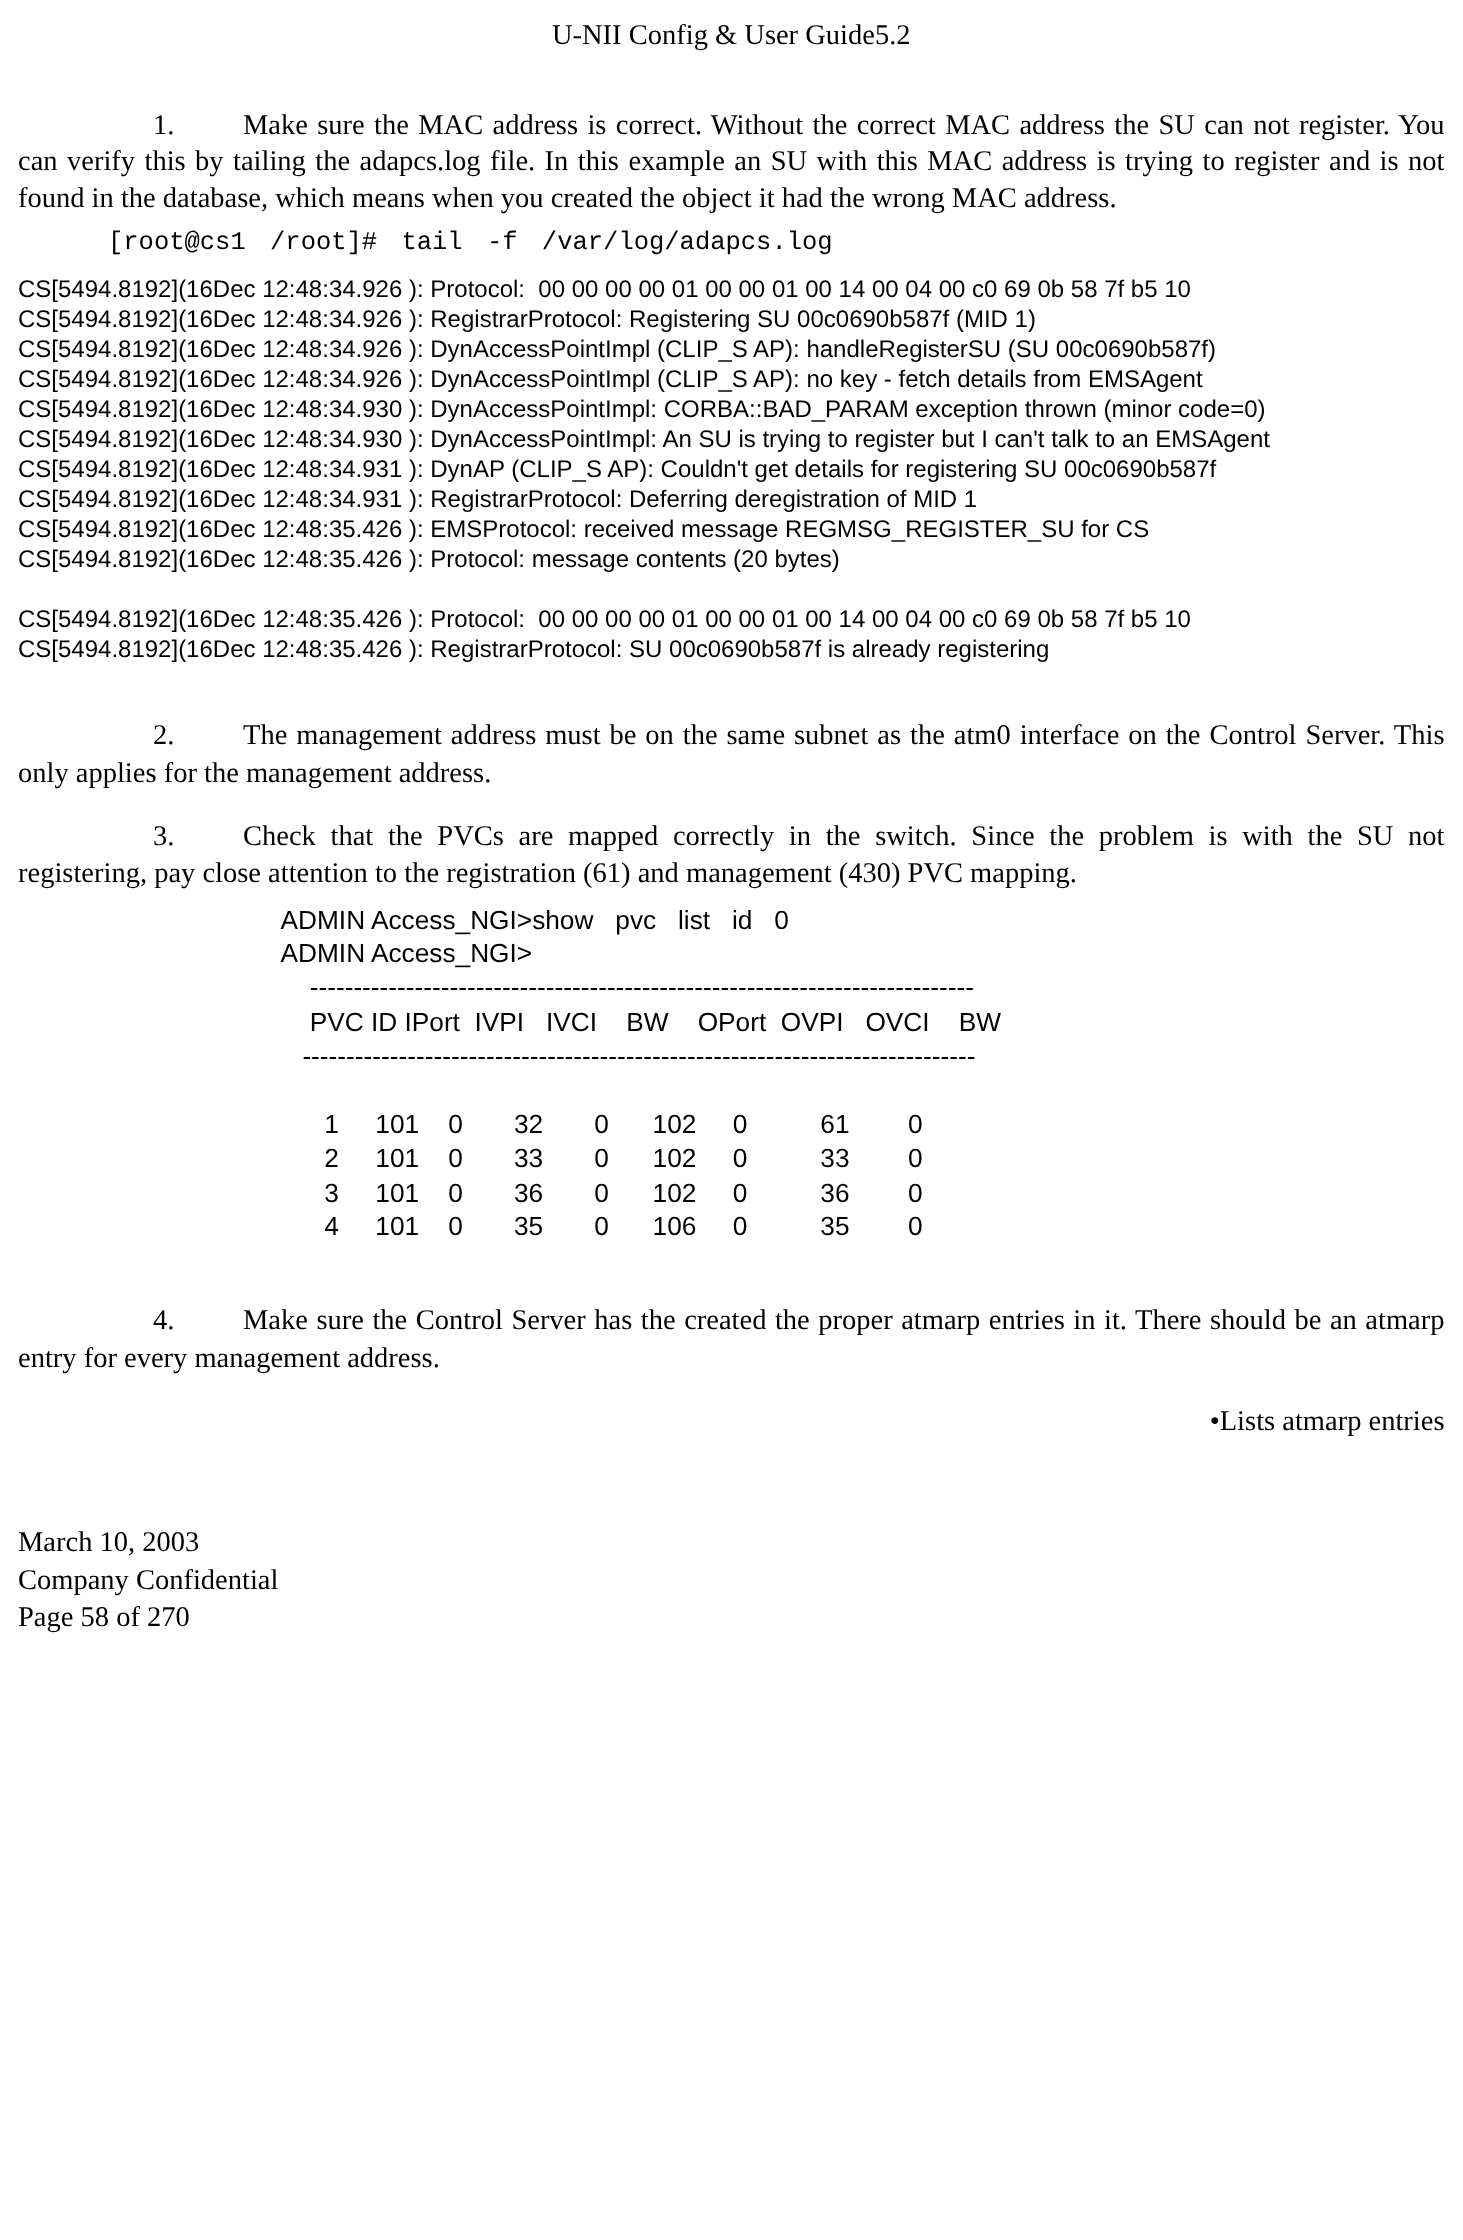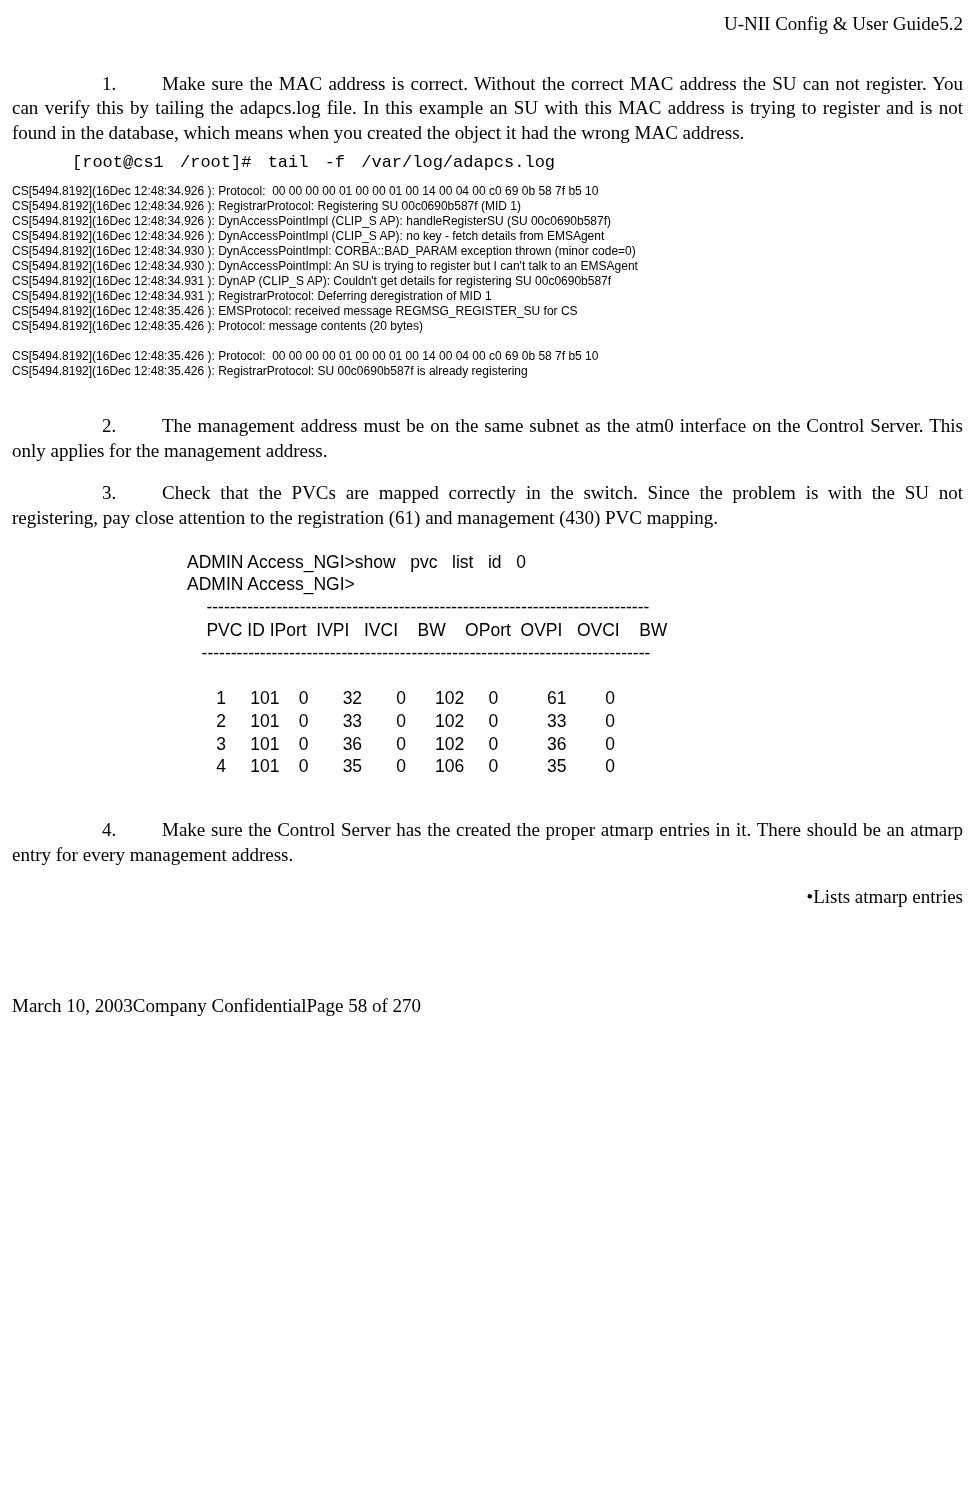--- a/index.html
+++ b/index.html
@@ -7,56 +7,57 @@
       font-size: 19px;
       line-height: 1.3;
       margin: 0;
       padding: 12px 12px 25px 12px;
       width: 951px;
       color: #000;
       background: #fff;
     }
     .header {
       display: flex;
-      justify-content: flex-end;
+      justify-content: center;
       font-size: 19px;
       margin-bottom: 35px;
     }
     .footer {
       display: flex;
       justify-content: flex-start;
       font-size: 19px;
-      margin-top: 84px;
+      margin-top: 56px;
+      flex-direction: column;
     }
     .para {
       text-align: justify;
       margin-bottom: 8px;
     }
     .command-line {
       font-family: Liberation Mono, monospace;
       font-size: 17px;
       margin-left: 60px;
       margin-top: 6px;
       margin-bottom: 10px;
       word-spacing: 6px;
     }
     .log-block {
       font-family: Arial, Helvetica, sans-serif;
-      font-size: 12px;
+      font-size: 16px;
       line-height: 1.25;
       white-space: pre;
       margin-bottom: 35px;
     }
     .pvc-block {
       font-family: Arial, Helvetica, sans-serif;
       font-size: 17.5px;
       line-height: 1.3;
       white-space: pre;
       margin-left: 175px;
-      margin-top: 20px;
+      margin-top: 6px;
       margin-bottom: 40px;
     }
     .bullet-line {
       margin-left: 115px;
       margin-top: 18px;
       text-align: right;
     }
     .bullet-dot {
       display: inline-block;
       width: 28px;

